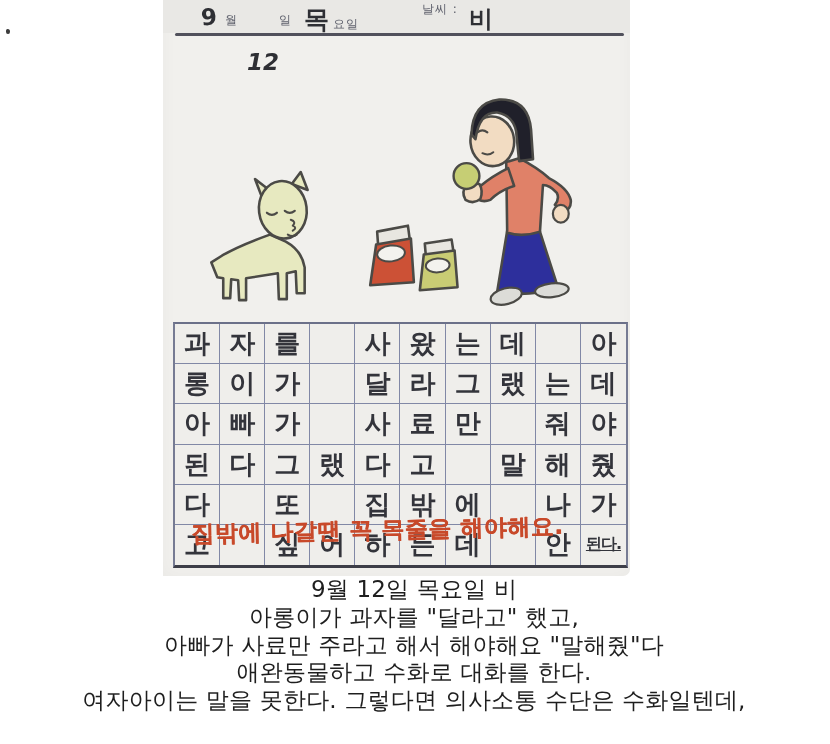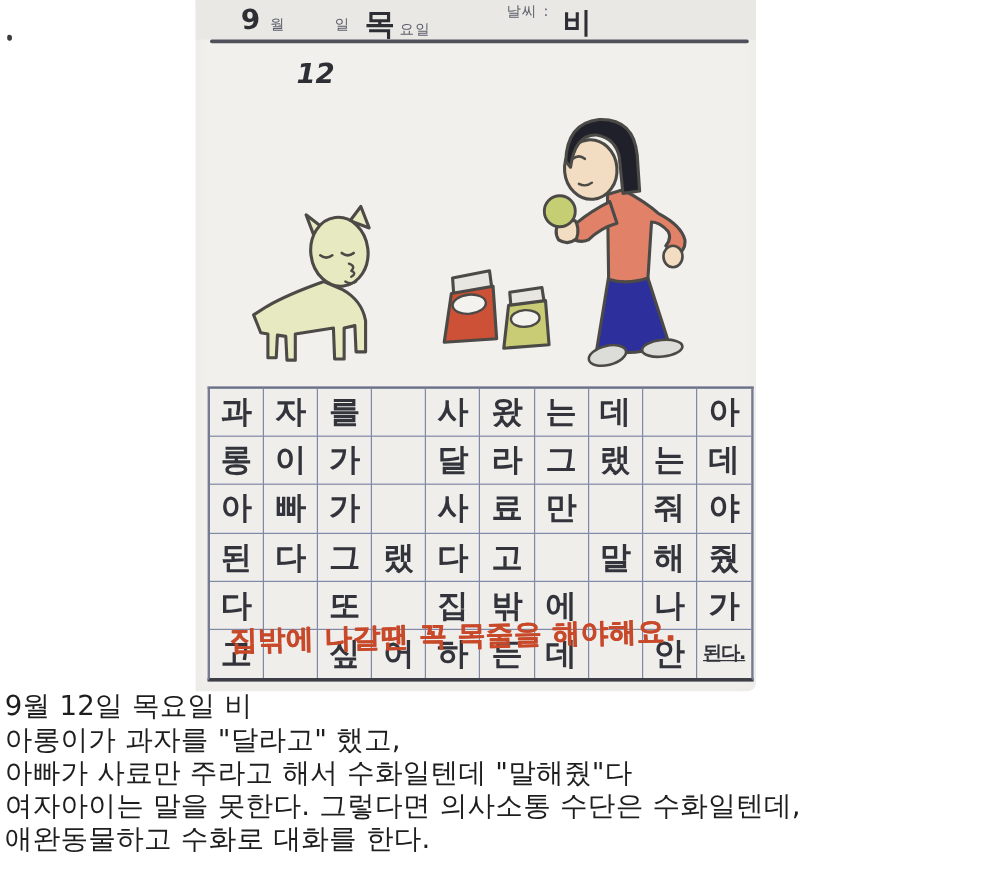--- a/index.html
+++ b/index.html
@@ -64,20 +64,21 @@
     font-size:23px; font-weight:bold; color:#c8492a;
     white-space:nowrap; transform:rotate(-1.2deg);
     letter-spacing:0.5px;
     text-shadow:0.6px 0 0 #c8492a;
   }
   
   .caption {
     position:absolute; left:4px; top:576px; width:820px;
     font-size:23px; line-height:27.8px; color:#1e1e1e;
     letter-spacing:0.2px;
+    text-align:center;
   }
 </style>
 </head>
 <body>
 
 <div id="screen">
 
   <div class="stray-dot"></div>
 
   <div class="paper">
@@ -196,18 +197,18 @@
         <div class="cell small">된다.</div>
       </div>
 
     <div class="teacher-note" style="color: rgb(200, 73, 42);">집밖에 나갈땐 꼭 목줄을 해야해요.</div>
 
   </div>
 
   <div class="caption">
       <div class="caption-line">9월 12일 목요일 비</div>
       <div class="caption-line">아롱이가 과자를 "달라고" 했고,</div>
-      <div class="caption-line">아빠가 사료만 주라고 해서 수화일텐데 "말해줬"다</div>
+      <div class="caption-line">아빠가 사료만 주라고 해서 해야해요 "말해줬"다</div>
+      <div class="caption-line">애완동물하고 수화로 대화를 한다.</div>
       <div class="caption-line">여자아이는 말을 못한다. 그렇다면 의사소통 수단은 수화일텐데,</div>
-      <div class="caption-line">애완동물하고 수화로 대화를 한다.</div>
     </div>
 
 </div>
 
 </body></html>

